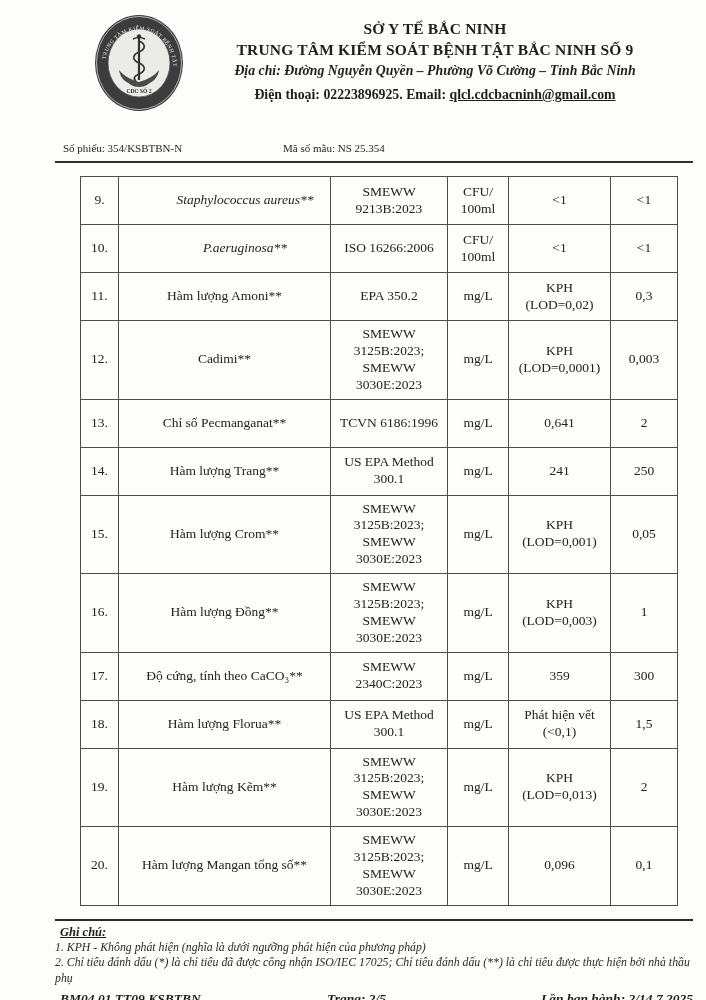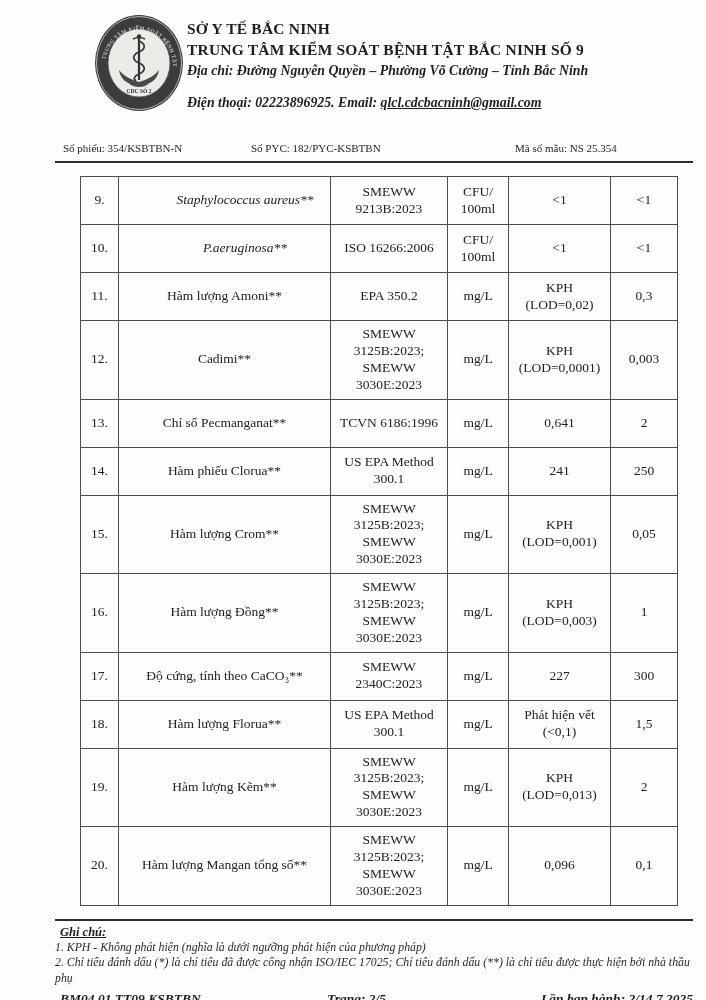--- a/index.html
+++ b/index.html
@@ -8,25 +8,25 @@
     width:706px; height:1000px; overflow:hidden;
     background:#fdfdfc; color:#1e1e1e;
     font-family:"Liberation Serif","DejaVu Serif",serif;
     position:relative;
   }
   .page { padding:12px 13px 0 55px; }
 
   
   .hdr { display:flex; align-items:flex-start; }
   .logo-wrap { width:132px; padding-left:38px; flex:0 0 auto; }
-  .org { flex:1 1 auto; text-align:left; padding-top:8px; padding-right:10px; }
+  .org { flex:1 1 auto; text-align:center; padding-top:8px; padding-right:10px; }
   .org-l1 { font-weight:bold; font-size:15.5px; letter-spacing:.2px; }
   .org-l2 { font-weight:bold; font-size:15.5px; margin-top:3px; letter-spacing:.2px; }
   .org-addr { font-style:italic; font-weight:bold; font-size:13.8px; margin-top:4px; }
-  .org-tel { font-style:italic; font-weight:bold; font-size:13.8px; margin-top:16px; }
+  .org-tel { font-weight:bold; font-size:13.8px; margin-top:8px; }
   .org-tel .email { text-decoration:underline; }
 
   
   .refrow { display:flex; margin-top:24px; font-size:11px; }
   .ref1 { width:196px; padding-left:8px; }
   .ref2 { width:232px; }
   .ref3 { flex:1; padding-left:32px; }
 
   .rule { border-top:2px solid #2e2e2e; margin-top:7px; }
 
@@ -89,21 +89,20 @@
     <div class="org">
       <div class="org-l1">SỞ Y TẾ BẮC NINH</div>
       <div class="org-l2">TRUNG TÂM KIỂM SOÁT BỆNH TẬT BẮC NINH SỐ 9</div>
       <div class="org-addr">Địa chỉ: Đường Nguyễn Quyền – Phường Võ Cường – Tỉnh Bắc Ninh</div>
       <div class="org-tel"><span>Điện thoại: 02223896925. Email: </span><span class="email">qlcl.cdcbacninh@gmail.com</span></div>
     </div>
   </div>
 
   <div class="refrow">
     <div class="ref1">Số phiếu: 354/KSBTBN-N</div>
-    <div class="ref2">Số PYC: 182/PYC-KSBTBN</div>
     <div class="ref3">Mã số mẫu: NS 25.354</div>
   </div>
 
   <div class="rule"></div>
 
   <table class="results">
     <colgroup>
       <col style="width:38px">
         <col style="width:212px">
         <col style="width:117px">
@@ -147,21 +146,21 @@
         <tr>
           <td class="c-stt">13.</td>
           <td class="c-name">Chỉ số Pecmanganat**</td>
           <td>TCVN 6186:1996</td>
           <td>mg/L</td>
           <td>0,641</td>
           <td>2</td>
         </tr>
         <tr>
           <td class="c-stt">14.</td>
-          <td class="c-name">Hàm phiếu Clorua**</td>
+          <td class="c-name">Hàm lượng Trang**</td>
           <td>US EPA Method<br>300.1</td>
           <td>mg/L</td>
           <td>241</td>
           <td>250</td>
         </tr>
         <tr>
           <td class="c-stt">15.</td>
           <td class="c-name">Hàm lượng Crom**</td>
           <td>SMEWW<br>3125B:2023;<br>SMEWW<br>3030E:2023</td>
           <td>mg/L</td>
@@ -174,21 +173,21 @@
           <td>SMEWW<br>3125B:2023;<br>SMEWW<br>3030E:2023</td>
           <td>mg/L</td>
           <td>KPH<br>(LOD=0,003)</td>
           <td>1</td>
         </tr>
         <tr>
           <td class="c-stt">17.</td>
           <td class="c-name">Độ cứng, tính theo CaCO₃**</td>
           <td>SMEWW<br>2340C:2023</td>
           <td>mg/L</td>
-          <td>227</td>
+          <td>359</td>
           <td>300</td>
         </tr>
         <tr>
           <td class="c-stt">18.</td>
           <td class="c-name">Hàm lượng Florua**</td>
           <td>US EPA Method<br>300.1</td>
           <td>mg/L</td>
           <td>Phát hiện vết<br>(&lt;0,1)</td>
           <td>1,5</td>
         </tr>

